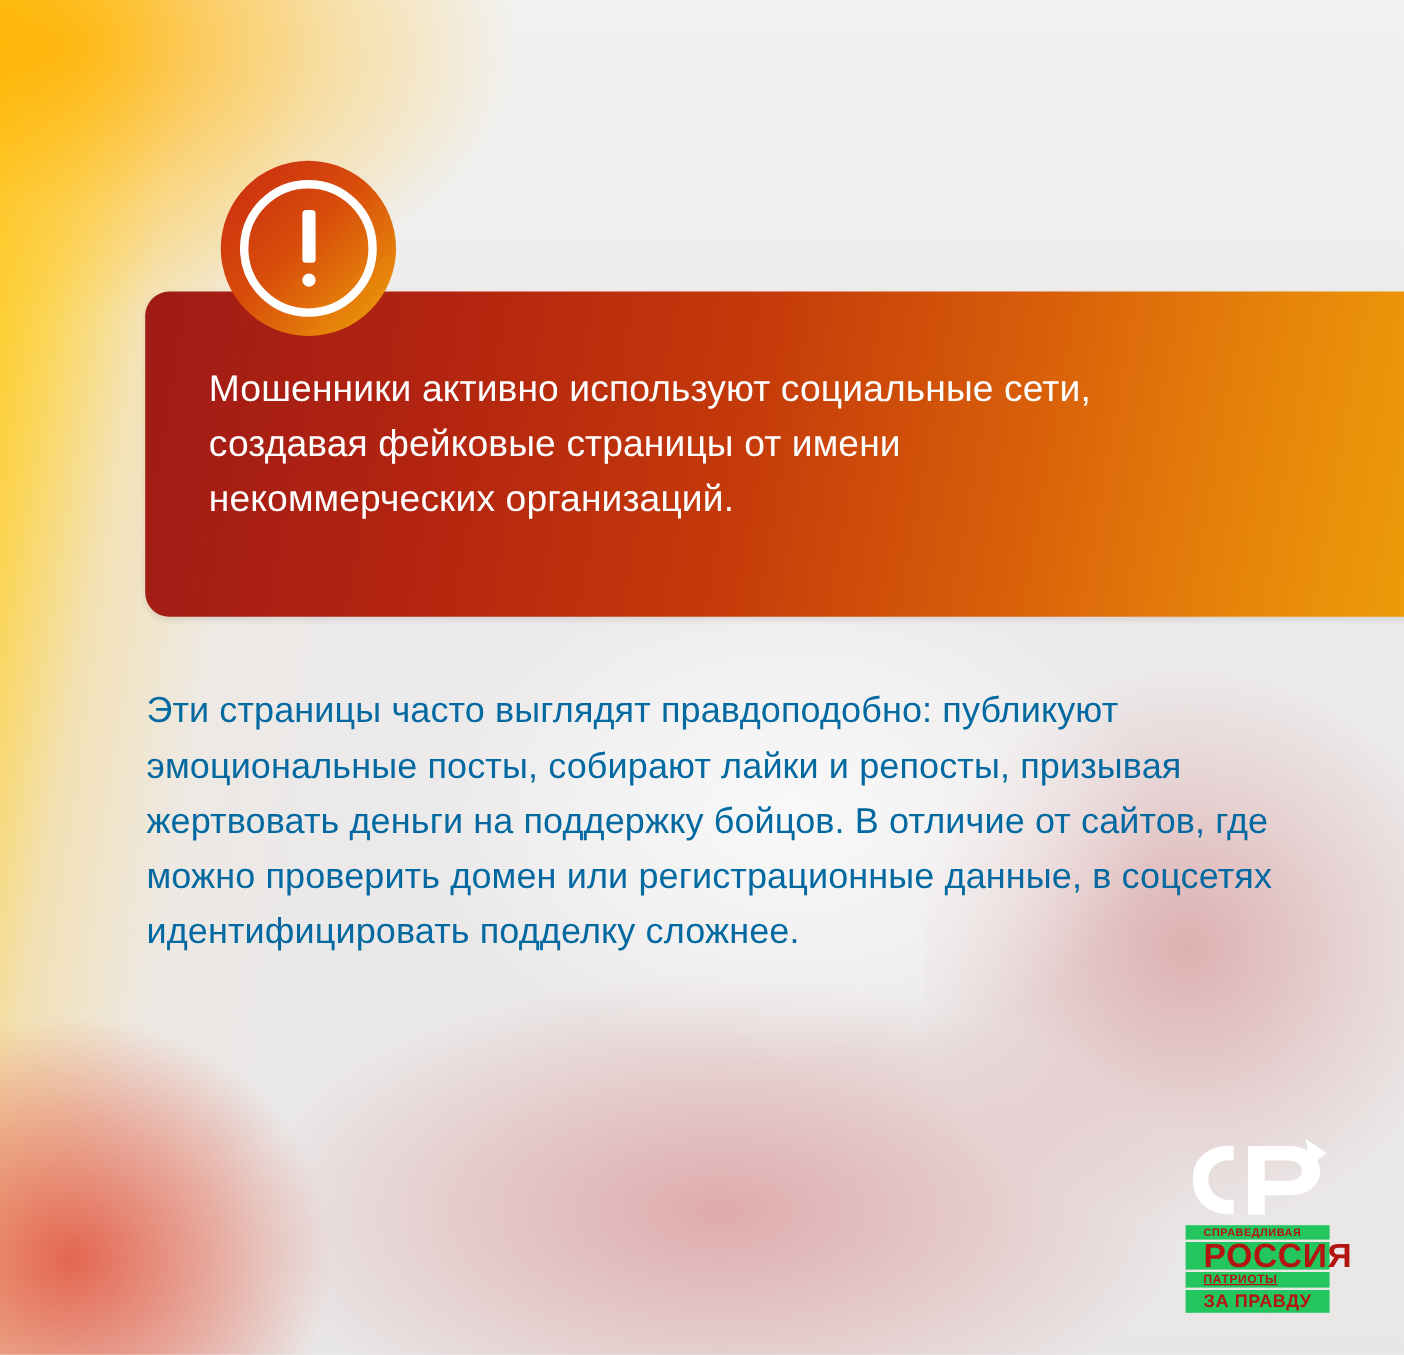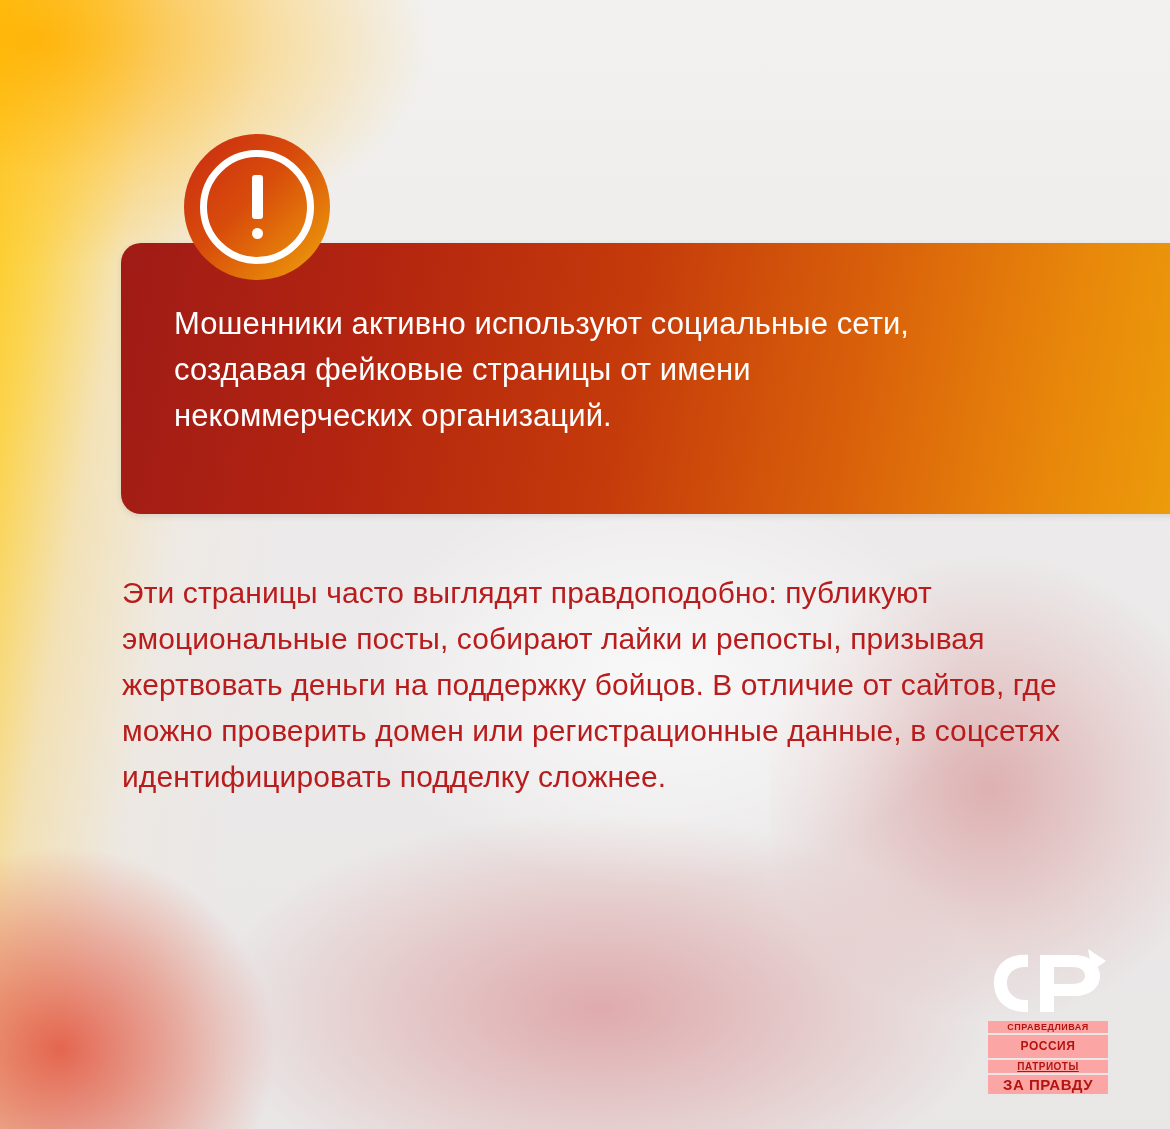--- a/index.html
+++ b/index.html
@@ -150,21 +150,21 @@
     border-radius: 50%;
     background: #ffffff;
   }
 
   
   .body-text {
     position: absolute;
     left: 122px;
     top: 570px;
     width: 960px;
-    color: #b91c1c;
+    color: #0369a1;
     font-size: 30px;
     line-height: 46px;
     font-weight: 400;
     letter-spacing: 0.1px;
   }
 
   
   .logo {
     position: absolute;
     right: 62px;
@@ -177,31 +177,31 @@
     width: 120px;
     height: 70px;
   }
   .logo-mark svg { display: block; }
   .logo-lines {
     margin-top: 4px;
     width: 120px;
   }
   .logo-line {
     display: block;
-    background: #fca5a5;
+    background: #22c55e;
     color: #b4140f;
     font-weight: bold;
     letter-spacing: 0.5px;
-    text-align: center;
+    text-align: left;
     padding: 1px 15px;
     margin-bottom: 2px;
     white-space: nowrap;
   }
   .ll-1 { font-size: 9px; }
-  .ll-2 { font-size: 12px; line-height: 21px; }
+  .ll-2 { font-size: 28px; line-height: 21px; }
   .ll-3 { font-size: 10px; text-decoration: underline; }
   .ll-4 { font-size: 15px; }
 </style>
 </head>
 <body>
 
 <div class="card">
 
   <div class="bg-base"></div>
   <div class="bg-yellow-left"></div>

